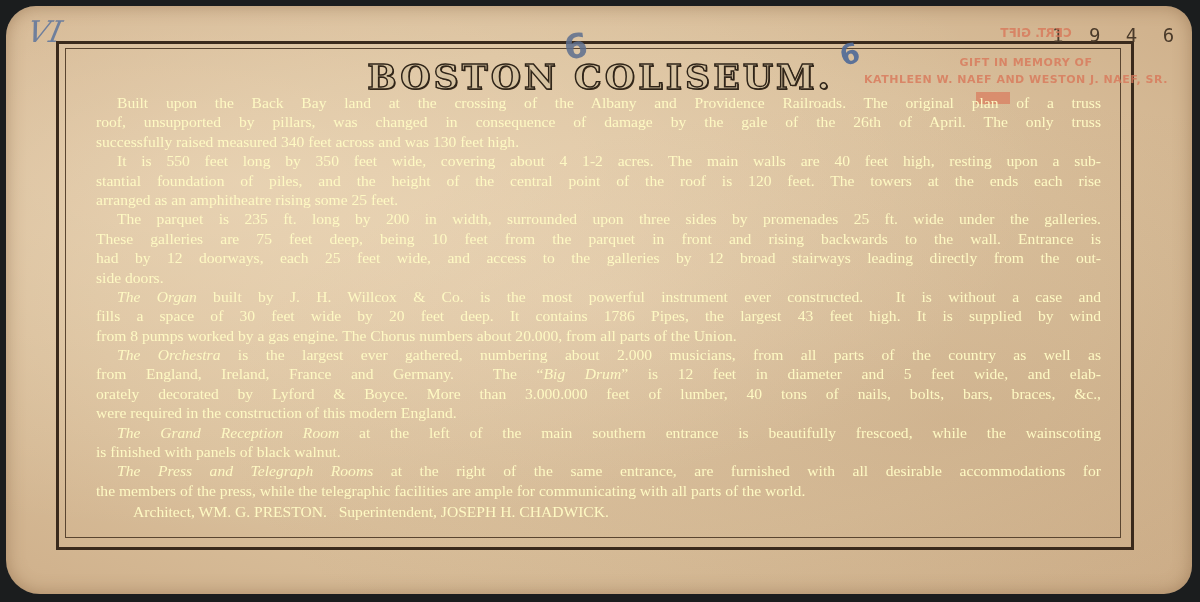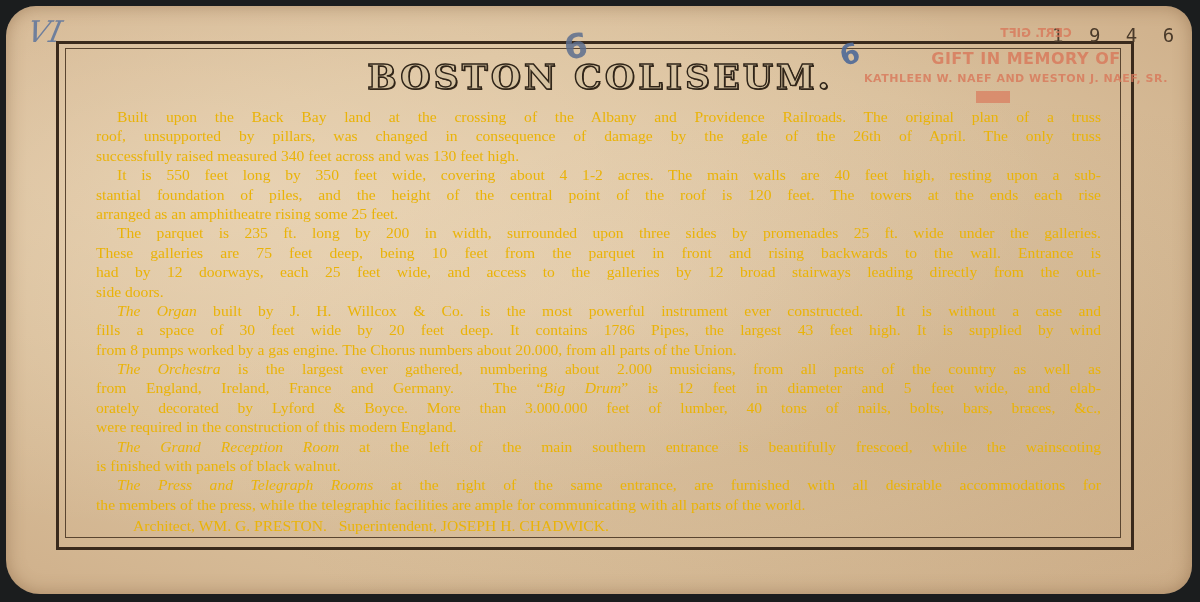--- a/index.html
+++ b/index.html
@@ -48,34 +48,34 @@
     position: absolute; left: 1052px; top: 24px;
     font-family: "DejaVu Sans Mono", monospace; font-size: 19px;
     letter-spacing: 7px; color: #4a3a2a;
   }
   .stamp {
     position: absolute; left: 916px; top: 26px; width: 260px;
     color: #d9785a; opacity: 0.8; text-align: center;
     font-family: "DejaVu Sans", sans-serif; font-weight: bold;
   }
   .stamp .s1 { font-size: 12px; transform: scaleX(-1); display: block; margin-left: -20px; }
-  .stamp .s2 { font-size: 16px; display: block; margin-top: 9px; margin-left: -40px; letter-spacing: 0.5px; }
+  .stamp .s2 { font-size: 11px; display: block; margin-top: 16px; margin-left: -40px; letter-spacing: 0.5px; }
   .stamp .s3 { font-size: 11px; display: block; margin-top: 4px; margin-left: -60px; letter-spacing: 0.5px; white-space: nowrap; }
   .stamp .s4 { display: block; width: 34px; height: 12px; background: #d9785a; margin: 6px auto 0 60px; opacity: 0.85; }
   .title {
     position: absolute; left: 0; width: 1200px; top: 58px; text-align: center;
     font-family: "DejaVu Serif", serif; font-weight: bold; font-size: 33px;
     letter-spacing: 3px; color: #d7c3a1;
     -webkit-text-stroke: 1.4px #2f2418;
     text-shadow: 1px 1px 0 #3b2c1d;
     transform: scaleX(1.05);
   }
   .body-text {
-    position: absolute; left: 96px; top: 107px; width: 1005px;
-    font-size: 15.6px; line-height: 19.4px; color: #eab308;
+    position: absolute; left: 96px; top: 93px; width: 1005px;
+    font-size: 15.6px; line-height: 19.4px; color: #fef9c3;
   }
   .line { display: block; text-align: justify; text-align-last: justify; white-space: nowrap; height: 19.4px; }
   .line.last { text-align-last: left; }
   .line.indent { padding-left: 21px; }
   .line.center { text-align: left; text-align-last: left; padding-left: 37px; }
   .line span { white-space: pre; }
   .just { display: flex; justify-content: space-between; }
   i { font-style: italic; }
 </style>
 </head>

